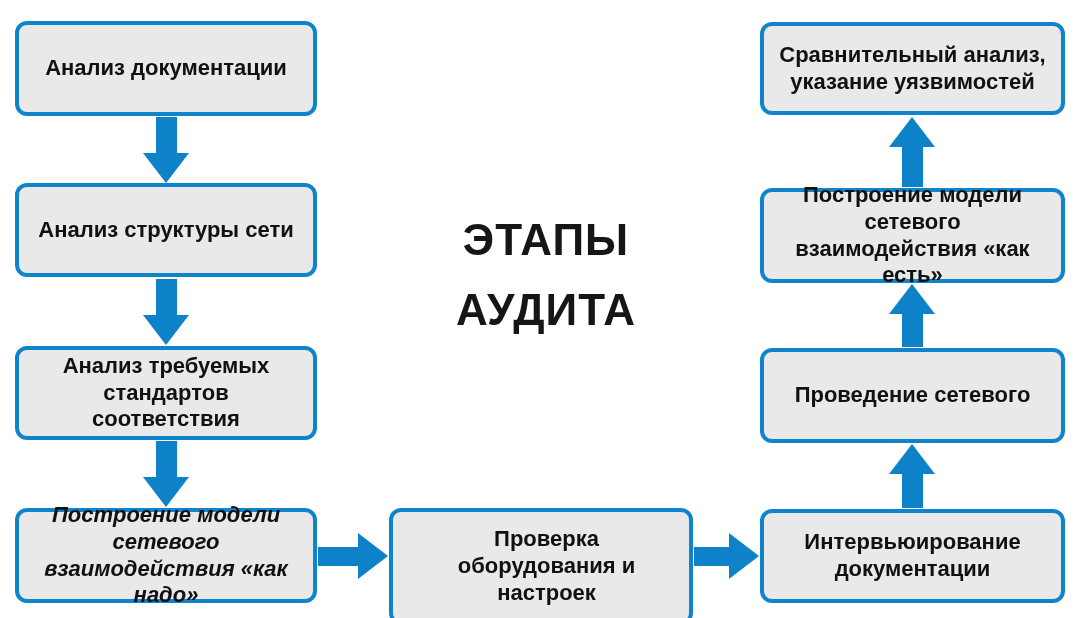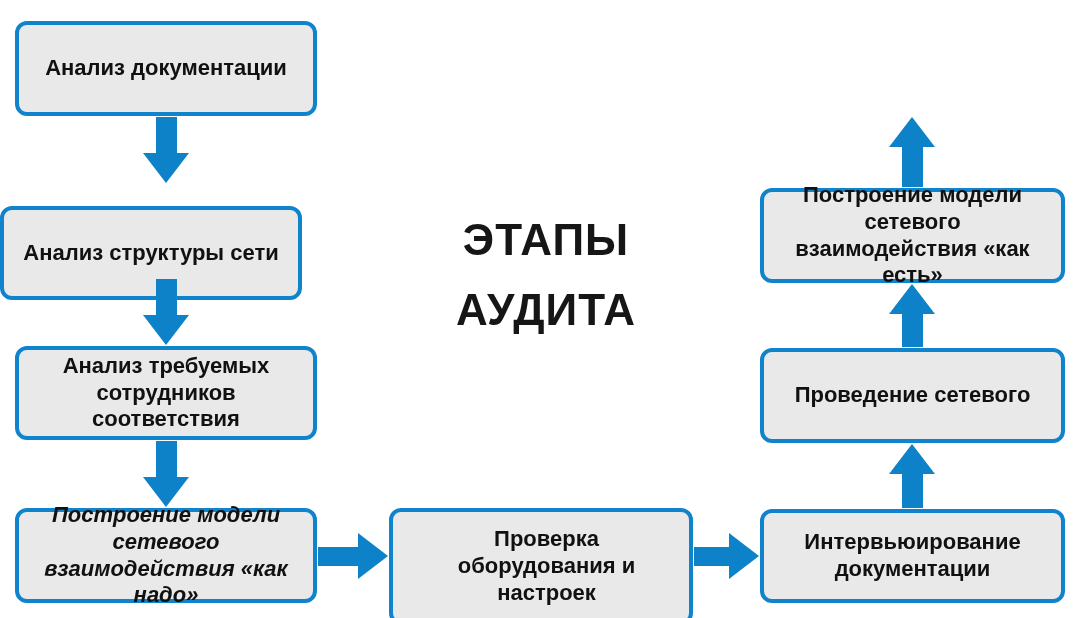--- a/index.html
+++ b/index.html
@@ -34,21 +34,21 @@
     padding: 6px 10px;
   }
   .box .label {
     font-weight: 700;
     font-size: 22px;
     line-height: 1.22;
     color: var(--text);
   }
   
   .b-l1 { left: 15px;  top: 21px;  width: 302px; height: 95px; }
-  .b-l2 { left: 0;  top: 183px; width: 302px; height: 94px; margin-top: 23px; }
+  .b-l2 { left: 15px;  top: 183px; width: 302px; height: 94px; }
   .b-l3 { left: 15px;  top: 346px; width: 302px; height: 94px; }
   .b-l4 { left: 15px;  top: 508px; width: 302px; height: 95px; font-style: italic; }
   
   .b-m1 { left: 389px; top: 508px; width: 304px; height: 117px; padding-left: 21px; }
   
   .b-r1 { left: 760px; top: 22px;  width: 305px; height: 93px; }
   .b-r2 { left: 760px; top: 188px; width: 305px; height: 95px; }
   .b-r3 { left: 760px; top: 348px; width: 305px; height: 95px; }
   .b-r4 { left: 760px; top: 509px; width: 305px; height: 94px; }
 
@@ -111,30 +111,33 @@
 
 <div class="canvas">
 
   <div class="box b-l1">
     <span class="label">Анализ документации</span>
   </div>
   <div class="box b-l2">
     <span class="label">Анализ структуры сети</span>
   </div>
   <div class="box b-l3">
-    <span class="label">Анализ требуемых сотрудников соответствия</span>
+    <span class="label">Анализ требуемых стандартов соответствия</span>
   </div>
   <div class="box b-l4">
     <span class="label">Построение модели сетевого взаимодействия «как надо»</span>
   </div>
 
   <div class="box b-m1">
     <span class="label">Проверка оборудования и настроек</span>
   </div>
 
+  <div class="box b-r1">
+    <span class="label">Сравнительный анализ, указание уязвимостей</span>
+  </div>
   <div class="box b-r2">
     <span class="label">Построение модели сетевого взаимодействия «как есть»</span>
   </div>
   <div class="box b-r3">
     <span class="label">Проведение сетевого</span>
   </div>
   <div class="box b-r4">
     <span class="label">Интервьюирование документации</span>
   </div>
 

